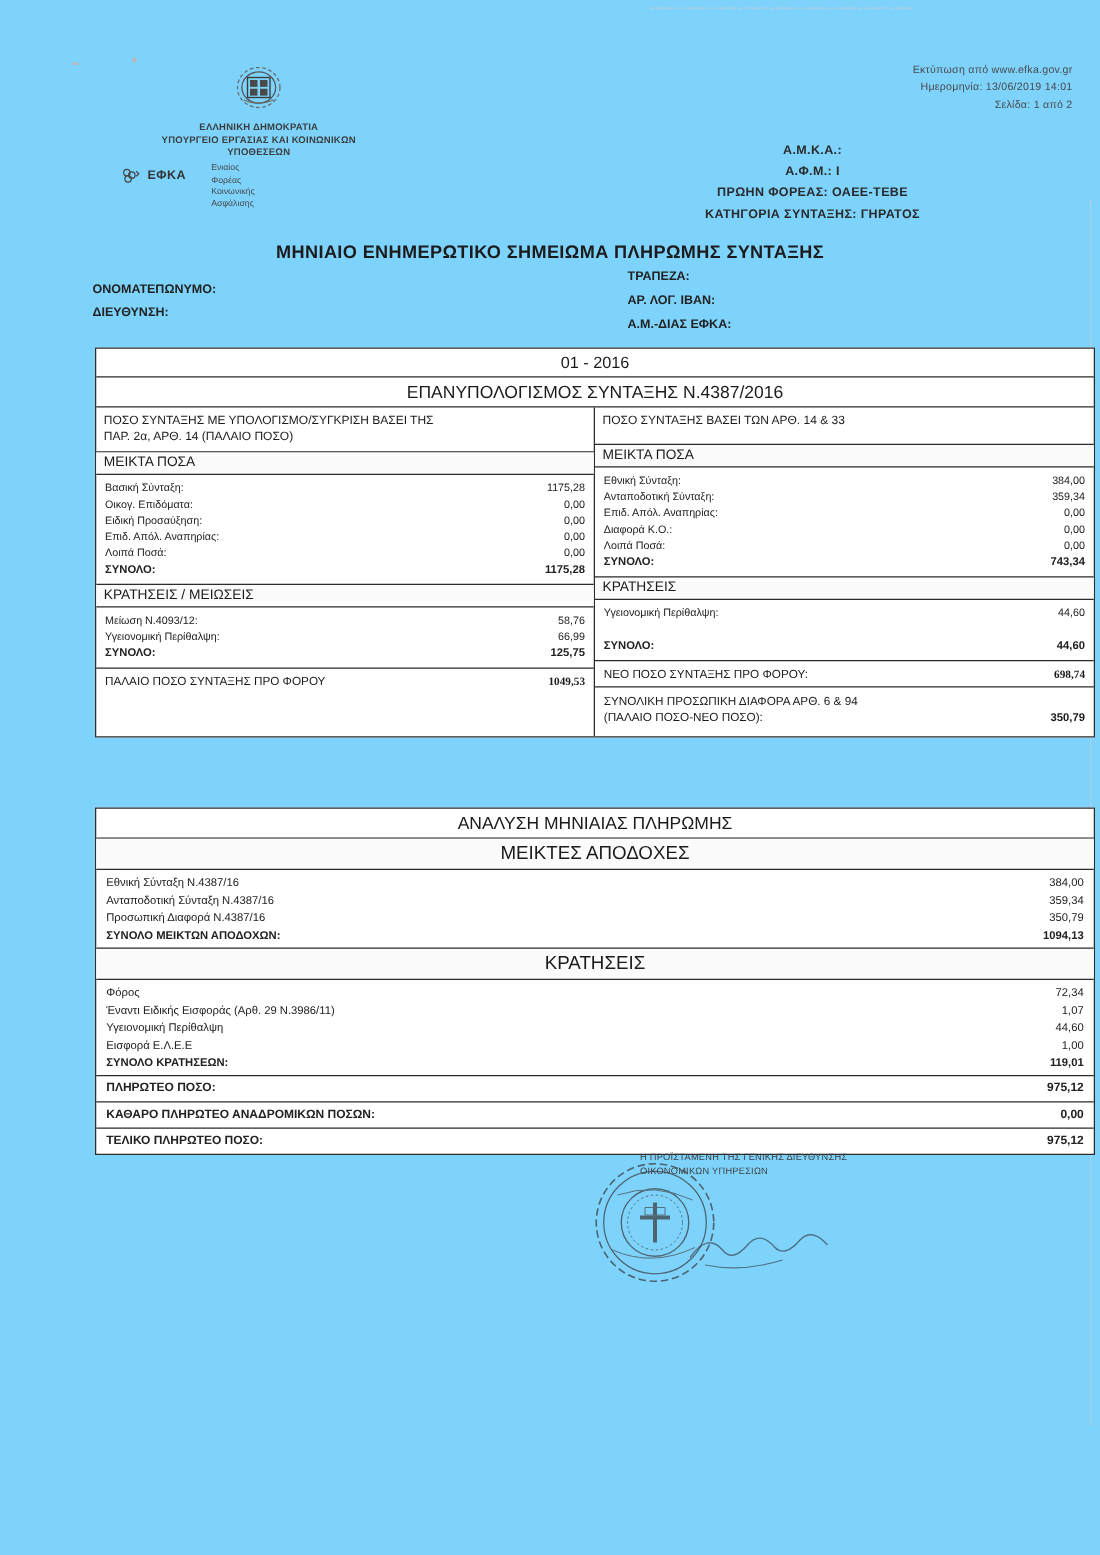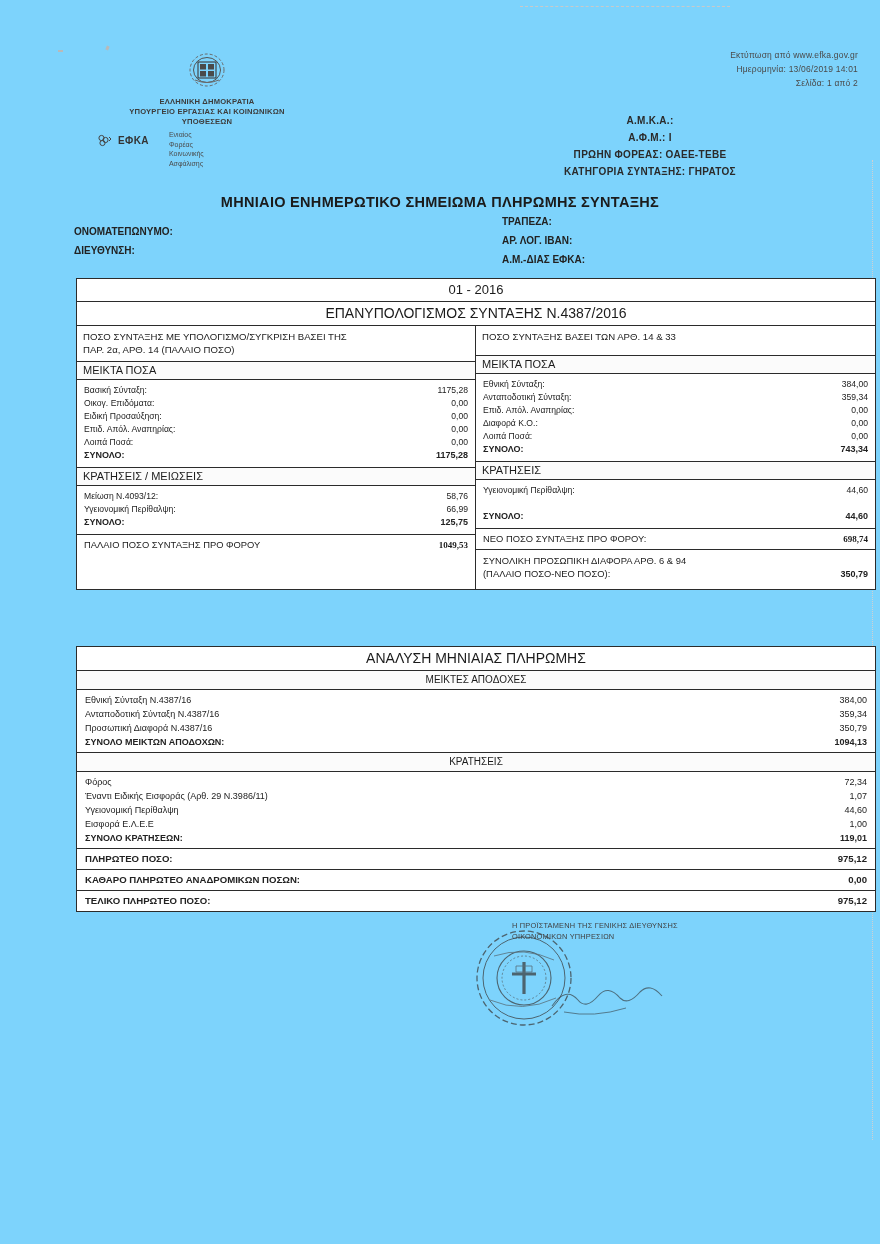--- a/index.html
+++ b/index.html
@@ -255,21 +255,21 @@
   }
   .srow.total { font-weight: bold; }
   .srow.boxed {
     border-top: 1.4px solid #2b2b2b;
     font-weight: bold;
     font-size: 9.6px;
     padding: 4px 8px 5px 8px;
   }
   .band-sub {
     text-align: center;
-    font-size: 10px;
+    font-size: 15px;
     padding: 3px 0 4px 0;
     border-top: 1.4px solid #2b2b2b;
     border-bottom: 1.2px solid #2b2b2b;
     background: #fbfbfb;
     color: #1b1b1b;
   }
 
   
   .stamp-wrap {
     position: absolute;

